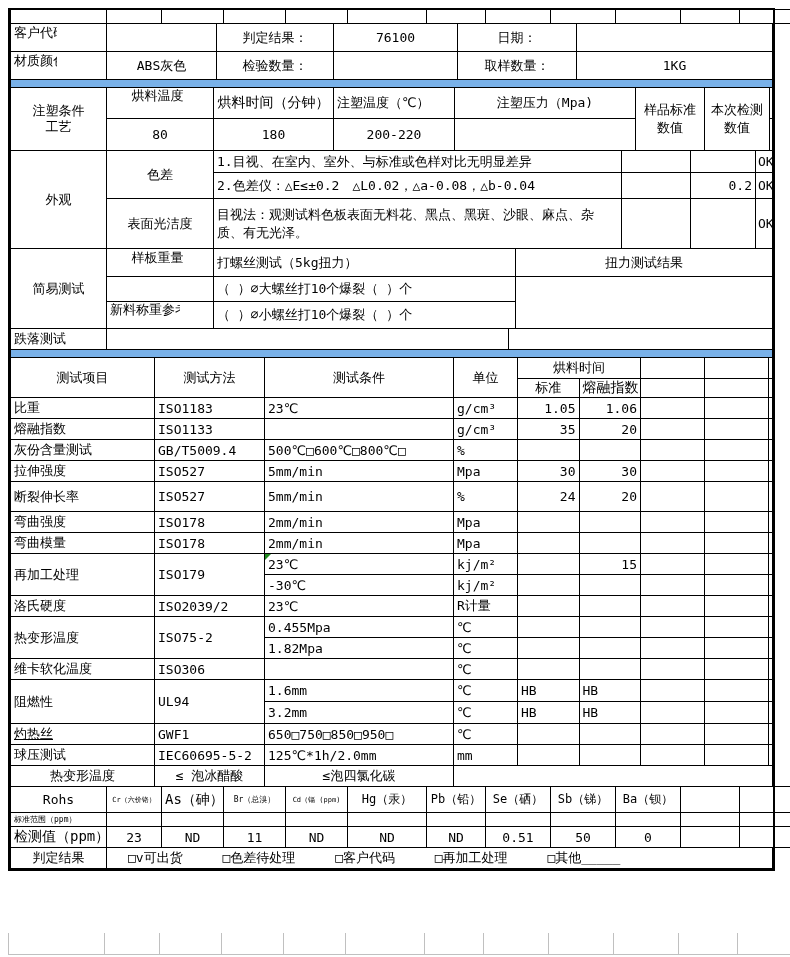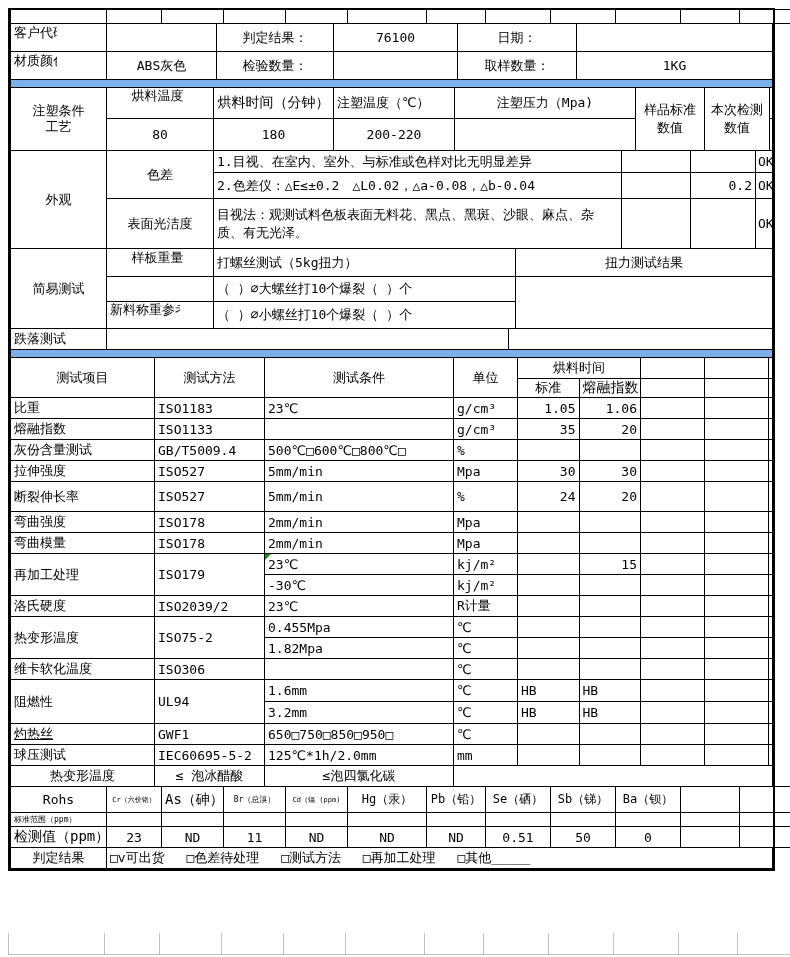--- a/index.html
+++ b/index.html
@@ -29,21 +29,21 @@
   .tiny6{font-size:7px;}
   .sz12{font-size:12px;}
   .gt{position:relative;}
   .gt::before{content:"";position:absolute;left:0;top:0;border-style:solid;
       border-width:6px 6px 0 0;border-color:#1f8a1f transparent transparent transparent;}
   .underln{text-decoration:underline;}
   .wm{position:absolute;z-index:-1;color:#dcdcdc;font-weight:bold;pointer-events:none;
       line-height:1;}
   .wm1{left:110px;top:210px;font-size:300px;transform:rotate(-18deg);}
   .wm2{left:545px;top:-60px;font-size:250px;transform:rotate(-18deg);}
-  .opt{margin-right:14px;}
+  .opt{margin-right:14px;margin-left:18px;}
   .gray-row{position:absolute;left:8px;top:934px;width:763px;}
   .gray-row td{border:1px solid #c0c0c0;border-top:none;height:21px;}
   .judgecell{padding-left:2px;}
 </style>
 </head>
 <body>
 
 <div class="wm wm1">非</div>
 <div class="wm wm2">印</div>
 
@@ -445,21 +445,21 @@
   </tbody>
     </table>
 
   <table>
     <tbody>
         <tr style="height:21px">
       <td style="width:89px" class="c">判定结果</td>
       <td class="l">
         <span class="opt">□v可出货</span>
         <span class="opt">□色差待处理</span>
-        <span class="opt">□测试方法</span>
+        <span class="opt">□客户代码</span>
         <span class="opt">□再加工处理</span>
         <span class="opt">□其他_____</span>
       </td>
     </tr>
   </tbody>
     </table>
 
 </div>
 
 <table class="gray-row">

